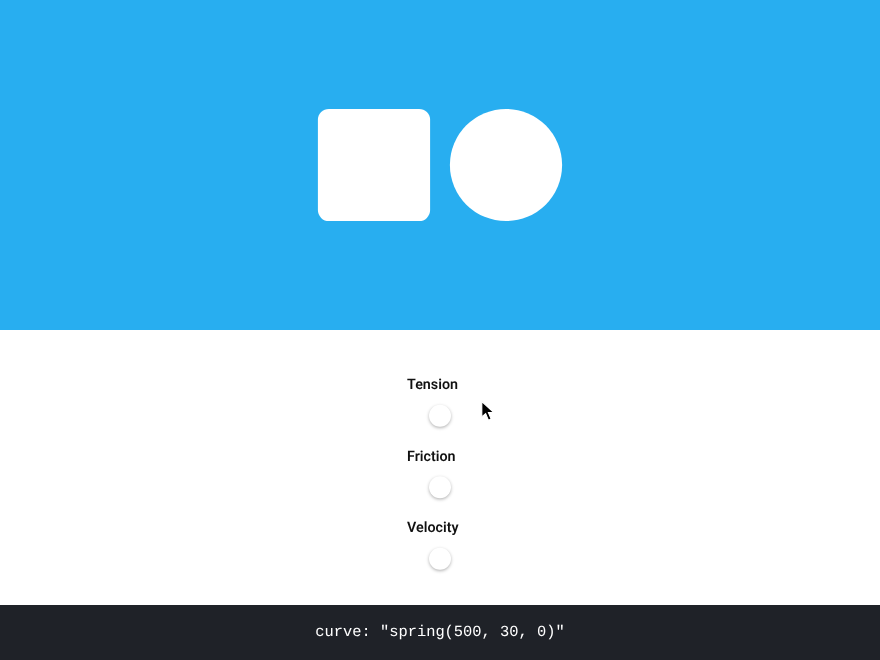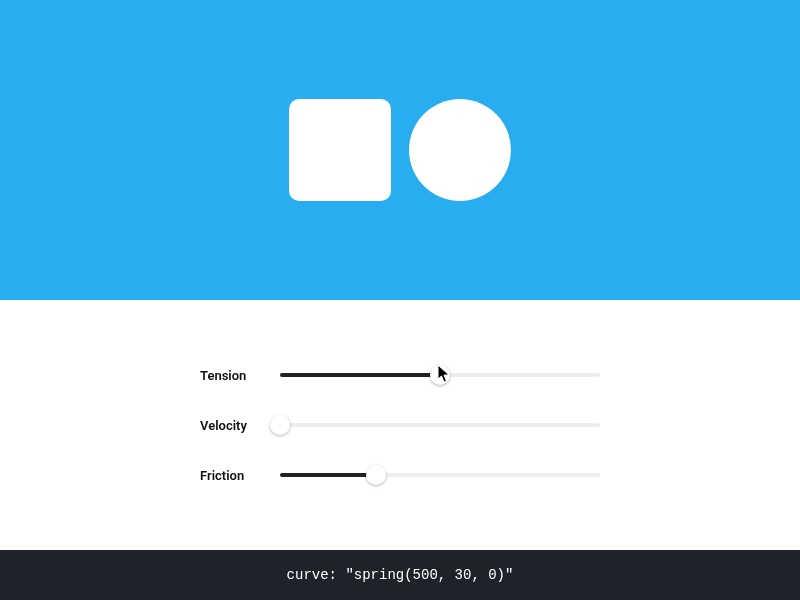--- a/index.html
+++ b/index.html
@@ -3,21 +3,21 @@
   <meta charset="utf-8">
   <style>
     * { margin: 0; padding: 0; box-sizing: border-box; }
     body { font-family: -apple-system, BlinkMacSystemFont, "Segoe UI", Roboto, Helvetica, Arial, sans-serif; width: 800px; height: 600px; overflow: hidden; background: #fff; }
     
     .preview-area { width: 800px; height: 300px; background: #28aef0; display: flex; align-items: center; justify-content: center; gap: 18px; }
     .square { width: 102px; height: 102px; background: #fff; border-radius: 10px; }
     .circle { width: 102px; height: 102px; background: #fff; border-radius: 50%; }
     
     .controls-area { width: 800px; height: 250px; display: flex; flex-direction: column; justify-content: center; gap: 30px; padding: 0 200px 0 200px; }
-    .control-row { display: flex; align-items: center; gap: 20px; }
+    .control-row { display: flex; align-items: center; gap: 20px; flex-direction: column; }
     .control-label { width: 60px; font-size: 13px; font-weight: 600; color: #111; }
     .slider-wrap { position: relative; flex: 1; height: 20px; display: flex; align-items: center; }
     .track { position: absolute; left: 0; right: 0; height: 4px; background: #eee; border-radius: 2px; }
     .fill { position: absolute; left: 0; height: 4px; background: #222; border-radius: 2px; }
     .thumb { position: absolute; width: 20px; height: 20px; background: #fff; border-radius: 50%; box-shadow: 0 1px 3px rgba(0,0,0,0.3); transform: translateX(-50%); cursor: pointer; }
     
     .code-area { width: 800px; height: 50px; background: #1f2228; color: #fff; display: flex; align-items: center; justify-content: center; font-family: Menlo, Consolas, "Courier New", monospace; font-size: 14px; }
     
     .cursor { position: absolute; left: 438px; top: 365px; pointer-events: none; }
   </style>
@@ -32,33 +32,33 @@
 <div class="controls-area">
   <div class="control-row">
     <div class="control-label">Tension</div>
     <div class="slider-wrap">
       <div class="track"></div>
       <div class="fill" style="width:50%;"></div>
       <div class="thumb" style="left:50%;"></div>
     </div>
   </div>
   <div class="control-row">
+    <div class="control-label">Friction</div>
+    <div class="slider-wrap">
+      <div class="track"></div>
+      <div class="fill" style="width:30%;"></div>
+      <div class="thumb" style="left:30%;"></div>
+    </div>
+  </div>
+  <div class="control-row">
     <div class="control-label">Velocity</div>
     <div class="slider-wrap">
       <div class="track"></div>
       <div class="fill" style="width:0%;"></div>
       <div class="thumb" style="left:0%;"></div>
-    </div>
-  </div>
-  <div class="control-row">
-    <div class="control-label">Friction</div>
-    <div class="slider-wrap">
-      <div class="track"></div>
-      <div class="fill" style="width:30%;"></div>
-      <div class="thumb" style="left:30%;"></div>
     </div>
   </div>
 </div>
 
 <div class="code-area">
   <span>curve: "spring(500, 30, 0)"</span>
 </div>
 
 <svg class="cursor" width="14" height="18" viewBox="0 0 14 18">
   <path d="M0 0 L0 14 L3.5 11 L6 17 L8.5 16 L6 10 L11 10 Z" fill="#000" stroke="#fff" stroke-width="1"></path>

